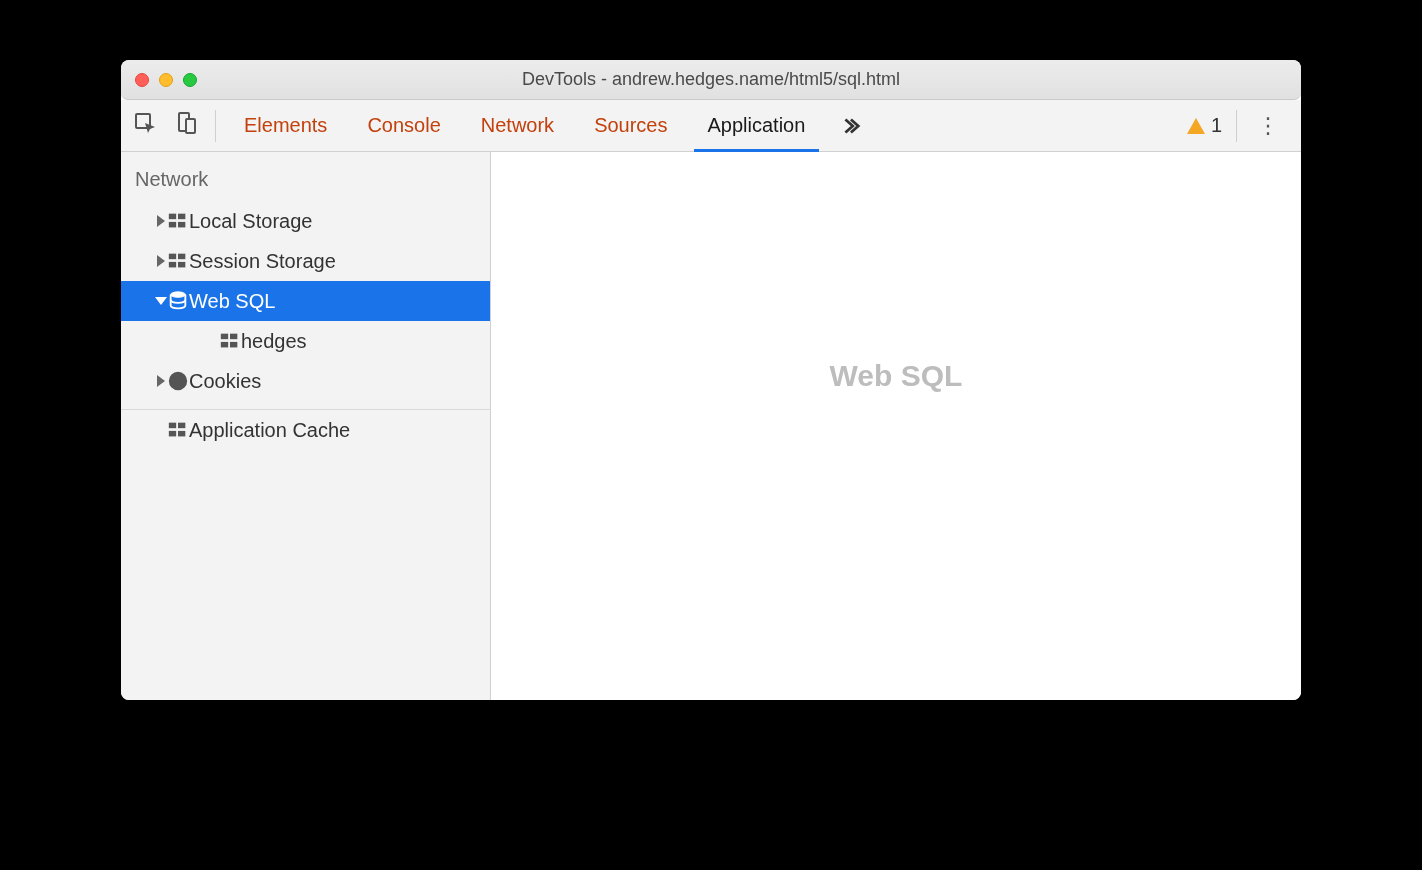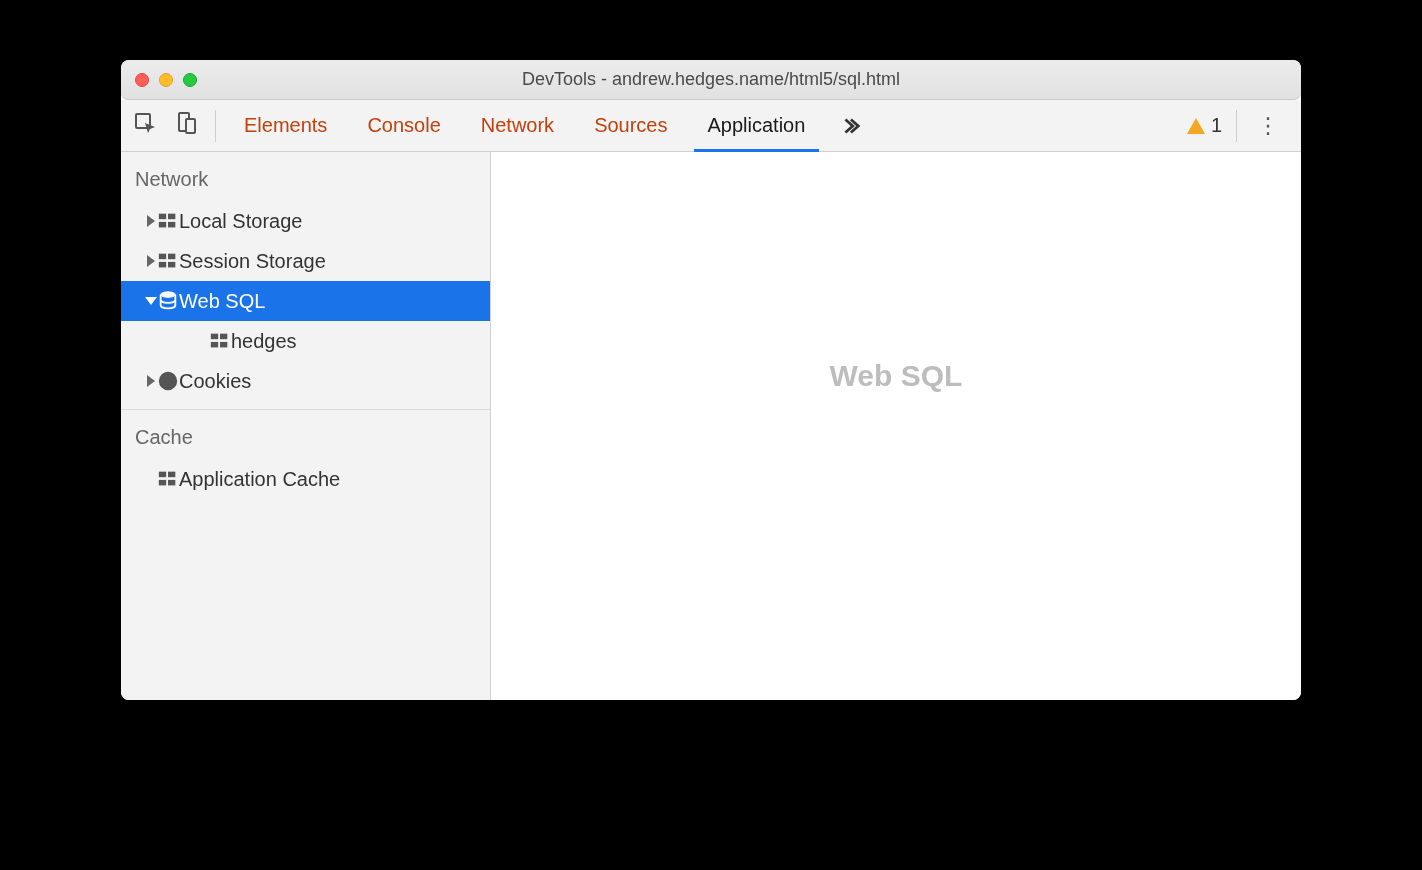--- a/index.html
+++ b/index.html
@@ -145,21 +145,21 @@
     font-size: 20px;
     color: #666;
   }
   .tree-row {
     display: flex;
     align-items: center;
     height: 40px;
     font-size: 20px;
     color: #333;
     gap: 0;
-    padding-left: 4px;
+    padding-left: 14px;
   }
   .tree-row.selected {
     background: #1a73e8;
     color: #fff;
   }
   .tree-row.selected svg { fill: #fff; stroke: #fff; }
   .chevron {
     width: 12px; height: 12px;
     display: inline-flex;
     align-items: center;
@@ -312,21 +312,20 @@
                 <circle cx="9" cy="9" r="1.2" fill="#555"></circle>
                 <circle cx="14" cy="8" r="1.2" fill="#555"></circle>
                 <circle cx="15" cy="14" r="1.2" fill="#555"></circle>
                 <circle cx="9" cy="15" r="1.2" fill="#555"></circle>
               </svg>
             </span>
             <span>Cookies</span>
           </div>
         </div>
         <div class="section">
-          <div class="section-title">Cache</div>
           <div class="tree-row">
             <span class="indent-spacer" style="width: 20px;"></span>
             <span class="chevron none"></span>
             <span class="ico">
               <svg viewBox="0 0 24 24" fill="#555">
                 <rect x="2" y="4" width="8" height="6"></rect>
                 <rect x="12" y="4" width="8" height="6"></rect>
                 <rect x="2" y="13" width="8" height="6"></rect>
                 <rect x="12" y="13" width="8" height="6"></rect>
               </svg>

